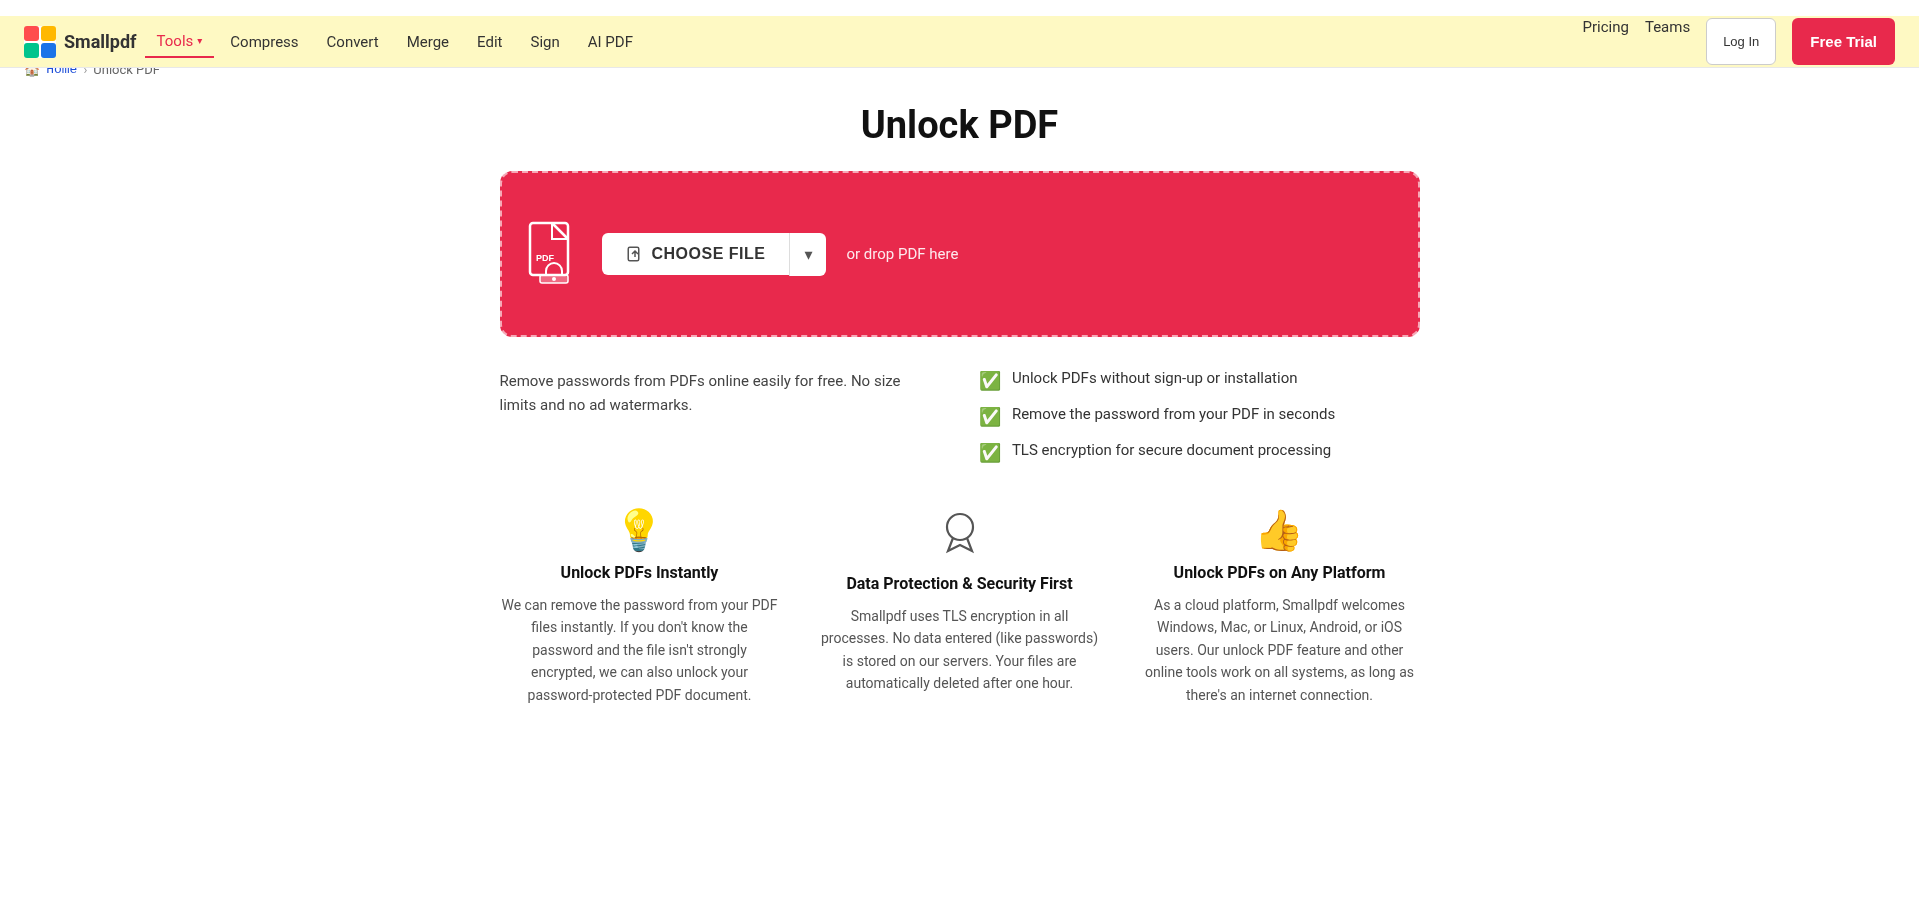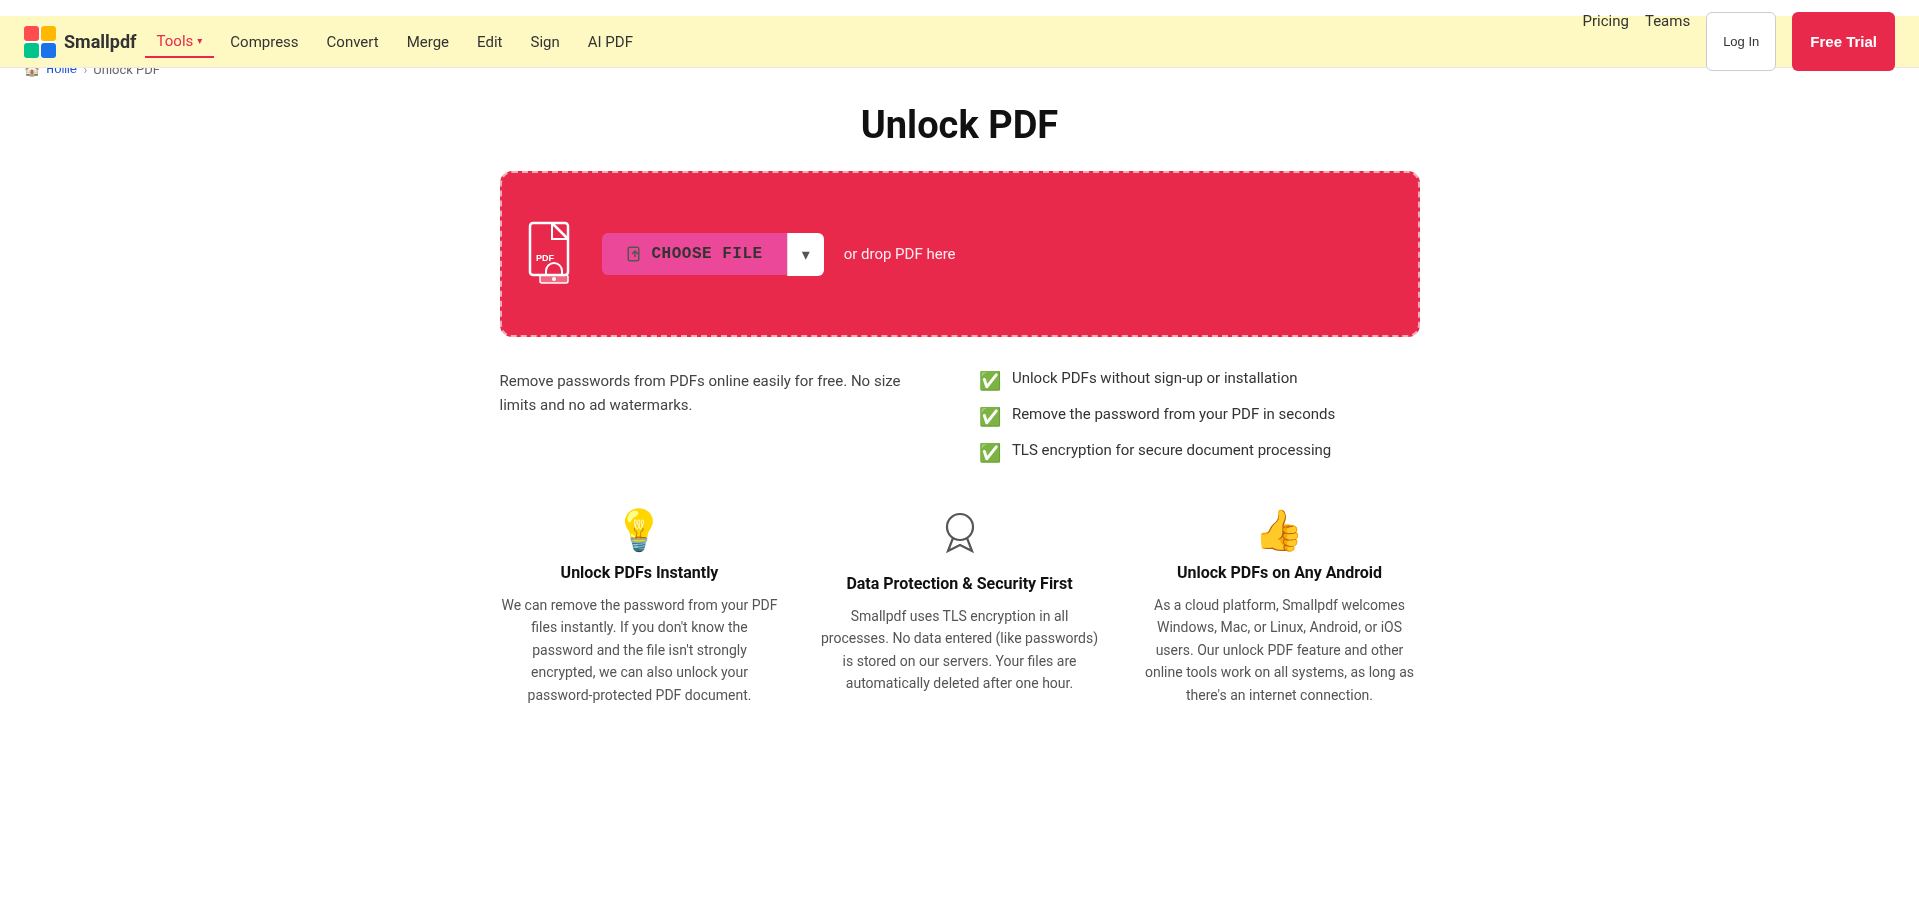--- a/index.html
+++ b/index.html
@@ -70,21 +70,21 @@
     .btn-login {
       padding: 7px 16px;
       border: 1px solid #ccc;
       border-radius: 6px;
       font-size: 13px;
       cursor: pointer;
       background: #fff;
       color: #333;
     }
     .btn-free-trial {
-      padding: 21px 18px;
+      padding: 15px 18px;
       border-radius: 6px;
       font-size: 15px;
       font-weight: 600;
       cursor: pointer;
       background: #e8294c;
       color: #fff;
       border: none;
     }
 
     
@@ -129,30 +129,29 @@
       justify-content: center;
     }
     .choose-file-row {
       display: flex;
       align-items: center;
     }
     .btn-choose-file {
       display: flex;
       align-items: center;
       gap: 8px;
-      background: #ec4899;
+      background: #ffffff;
       border: none;
       border-radius: 6px 0 0 6px;
       padding: 12px 24px;
       font-size: 16px;
       font-weight: 700;
       color: #333;
       cursor: pointer;
       letter-spacing: 0.5px;
-      font-family: Liberation Mono, monospace;
     }
     .btn-dropdown {
       background: #fff;
       border: none;
       border-left: 1px solid #ddd;
       border-radius: 0 6px 6px 0;
       padding: 12px 14px;
       cursor: pointer;
       font-size: 16px;
       color: #555;
@@ -355,18 +354,18 @@
         <svg width="40" height="44" viewBox="0 0 40 44" fill="none" xmlns="http://www.w3.org/2000/svg">
           <circle cx="20" cy="16" r="13" stroke="#555" stroke-width="2.2" fill="none"></circle>
           <path d="M13 27 L8 40 L20 34 L32 40 L27 27" stroke="#555" stroke-width="2.2" fill="none"></path>
         </svg>
       </div>
       <div class="card-title">Data Protection &amp; Security First</div>
       <div class="card-desc">Smallpdf uses TLS encryption in all processes. No data entered (like passwords) is stored on our servers. Your files are automatically deleted after one hour.</div>
     </div>
     <div class="card">
       <div class="card-icon">👍</div>
-      <div class="card-title">Unlock PDFs on Any Android</div>
+      <div class="card-title">Unlock PDFs on Any Platform</div>
       <div class="card-desc">As a cloud platform, Smallpdf welcomes Windows, Mac, or Linux, Android, or iOS users. Our unlock PDF feature and other online tools work on all systems, as long as there's an internet connection.</div>
     </div>
   </div>
 
 </main>
 
 </body></html>

